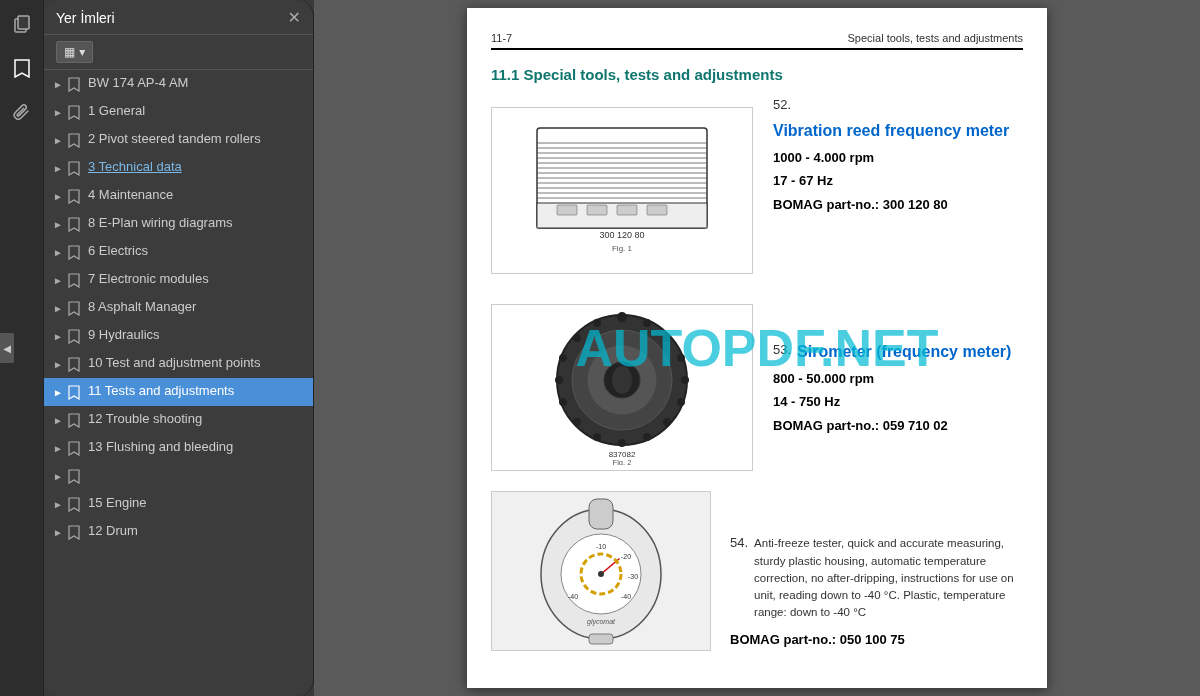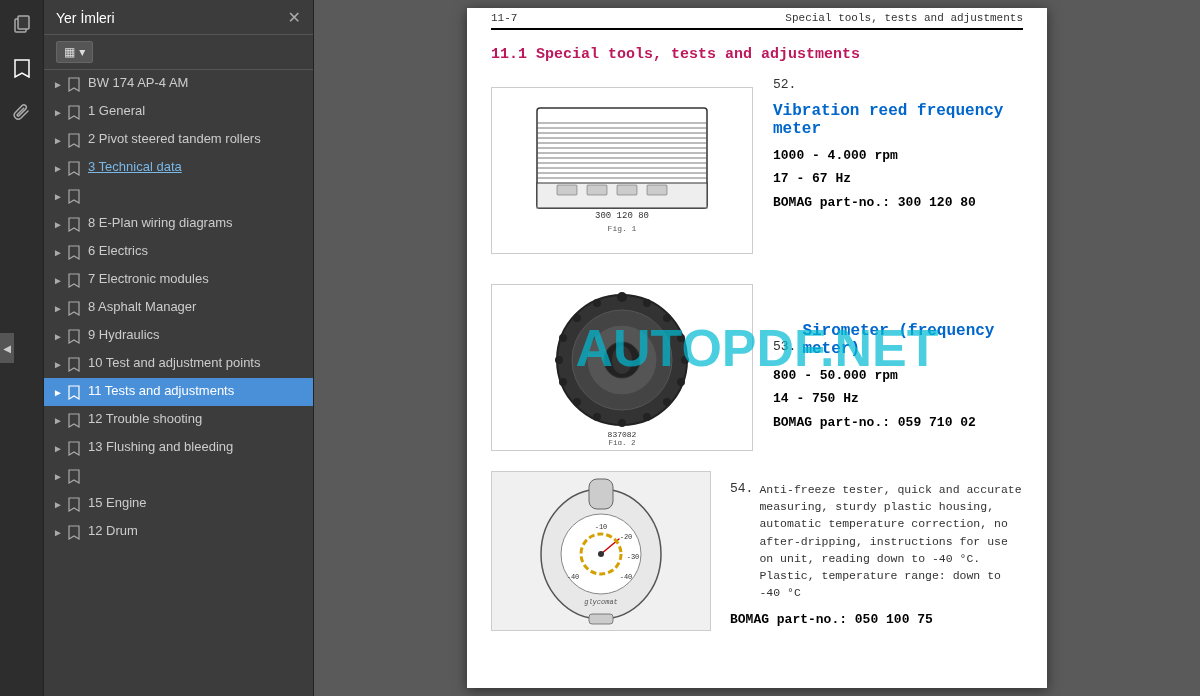--- a/index.html
+++ b/index.html
@@ -37,20 +37,21 @@
     .toolbar-icon.active { color: #fff; }
 
     
     .sidebar {
       width: 270px;
       background: #3c3c3c;
       display: flex;
       flex-direction: column;
       border-right: 1px solid #222;
       overflow: hidden;
+      border-radius: 16px;
     }
     .sidebar-header {
       display: flex;
       align-items: center;
       justify-content: space-between;
       padding: 10px 12px 8px 12px;
       border-bottom: 1px solid #555;
     }
     .sidebar-title {
       color: #fff;
@@ -153,39 +154,39 @@
       width: 580px;
       height: 680px;
       background: #fff;
       box-shadow: 0 2px 12px rgba(0,0,0,0.5);
       overflow-y: auto;
       position: relative;
     }
     .page-panel::-webkit-scrollbar { width: 0; }
 
     .page-content {
-      padding: 4px 24px;
-      font-family: Liberation Mono, monospace;
+      padding: 24px 24px;
+      font-family: Liberation Sans, sans-serif;
     }
 
     .page-header-bar {
       display: flex;
       justify-content: space-between;
       font-size: 11px;
       color: #333;
       margin-bottom: 16px;
       border-bottom: 2px solid #000;
       padding-bottom: 4px;
     }
 
     .section-title {
       font-size: 15px;
       font-weight: bold;
       margin-bottom: 14px;
-      color: #be185d;
+      color: #0f766e;
     }
 
     .content-block {
       margin-bottom: 18px;
     }
 
     .item-number {
       font-size: 13px;
       color: #333;
       margin-bottom: 4px;
@@ -352,20 +353,21 @@
         </div>
         <span class="item-label" style="text-decoration: underline; color: rgb(122, 184, 232);">3 Technical data</span>
       </div>
       <div class="sidebar-item">
         <div class="expand-btn" style="color: rgb(170, 170, 170);">►</div>
         <div class="bookmark-icon">
           <svg width="12" height="15" viewBox="0 0 12 15">
             <path d="M1 1h10v13l-5-3-5 3V1z" stroke="#aaa" stroke-width="1.2" fill="none"></path>
           </svg>
         </div>
+        <span class="item-label">4 Maintenance</span>
       </div>
       <div class="sidebar-item">
         <div class="expand-btn" style="color: rgb(170, 170, 170);">►</div>
         <div class="bookmark-icon">
           <svg width="12" height="15" viewBox="0 0 12 15">
             <path d="M1 1h10v13l-5-3-5 3V1z" stroke="#aaa" stroke-width="1.2" fill="none"></path>
           </svg>
         </div>
         <span class="item-label">8 E-Plan wiring diagrams</span>
       </div>

